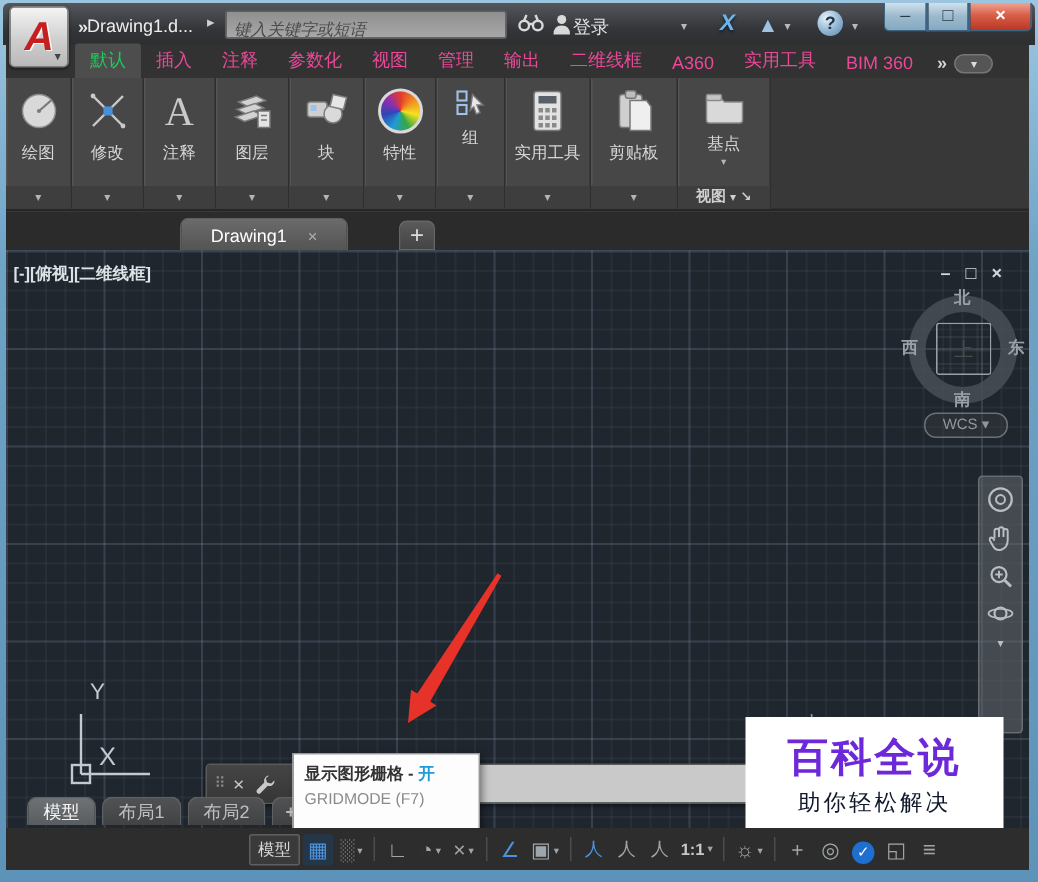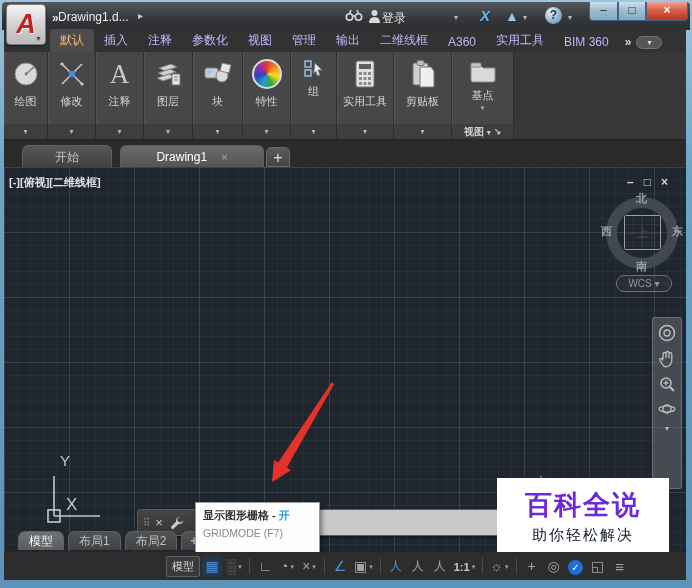--- a/index.html
+++ b/index.html
@@ -38,22 +38,22 @@
   .wb { height:19px; text-align:center; line-height:17px; font-size:12px; color:#2c3a46;
     border:1px solid #3f6483; border-top:none; cursor:pointer;
     background:linear-gradient(180deg,#cfe0ec,#9bb9cd 50%,#86a9c0); }
   .wb.min { width:29px; border-radius:0 0 0 4px; }
   .wb.max { width:28px; }
   .wb.close { width:42px; border-radius:0 0 4px 0; color:#fff; font-weight:bold;
     background:linear-gradient(180deg,#f0a394,#d95f48 45%,#b93722); }
   
   .tabrow { position:absolute; left:4px; top:30px; right:6px; height:22px; background:#323232;
     display:flex; align-items:flex-end; padding-left:46px; }
-  .rtab { font-size:12px; color:#c4b5fd; padding:3px 10px; cursor:pointer; white-space:nowrap;}
-  .rtab.active { background:#4d4d4d; color:#fdba74; border-radius:2px 2px 0 0;margin-top:12px; }
+  .rtab { font-size:12px; color:#ec4899; padding:3px 10px; cursor:pointer; white-space:nowrap;}
+  .rtab.active { background:#4d4d4d; color:#22c55e; border-radius:2px 2px 0 0;margin-top:12px; }
   .tr-right { margin-left:6px; display:flex; align-items:center; gap:6px; padding-bottom:3px;}
   .tr-exp { color:#d5d5d5; font-weight:bold; font-size:12px; letter-spacing:-1px; cursor:pointer;}
   .tr-cycle { width:26px; height:13px; background:#555; border:1px solid #777; border-radius:7px;
     color:#ddd; font-size:8px; text-align:center; line-height:12px; cursor:pointer;}
   
   .ribbon { position:absolute; left:4px; top:52px; right:6px; height:89px; background:#383838;
     border-bottom:2px solid #262626; display:flex; }
   .panel { position:relative; height:100%; background:#474747;
     border-right:1px solid #2e2e2e; box-shadow:inset 1px 0 0 #545454; cursor:pointer;}
   .picon { height:36px; margin-top:4px; display:flex; align-items:center; justify-content:center; }
@@ -160,20 +160,23 @@
 </style>
 </head>
 <body>
 
 <div class="win">
 
   <div class="titlebar">
     <button class="qexp">»</button>
     <span class="doctitle">Drawing1.d...</span>
     <span class="tarrow">▸</span>
+    <div class="search">
+      <span class="ph">键入关键字或短语</span>
+    </div>
     <span class="tb-ic" style="left:343px;">
       <svg width="18" height="14" viewBox="0 0 18 14">
           <g stroke="#d9d9d9" stroke-width="1.6" fill="none">
             <circle cx="4.5" cy="9" r="3.2"></circle>
             <circle cx="13.5" cy="9" r="3.2"></circle>
             <path d="M4.5 5.5 L6 2 M13.5 5.5 L12 2 M7.5 8 h3"></path>
           </g>
         </svg>
     </span>
     <span class="tb-ic" style="left:366px;top:7px;">
@@ -342,22 +345,21 @@
       <span class="pbtn-dd">▾</span>
       <div class="pfly viewbar">
         <span>视图</span>
         <span style="font-size:8px">▾</span>
         <span style="font-size:9px">↘</span>
       </div>
     </div>
   </div>
 
   <div class="filetabs">
-    <div class="ftab" style="left:18px;width:90px;">开始</div>
-    <div class="ftab active" style="left:116px;width:144px;">
+    <div class="ftab active" style="left:116px;width:112px;">
       <span>Drawing1</span><span class="fx">×</span>
     </div>
     <div class="faddtab">+</div>
   </div>
 
   <div class="canvas">
     <div class="vplabel">[-][俯视][二维线框]</div>
     <div class="dwinbtns">
       <span class="dwb">–</span>
       <span class="dwb">□</span>

